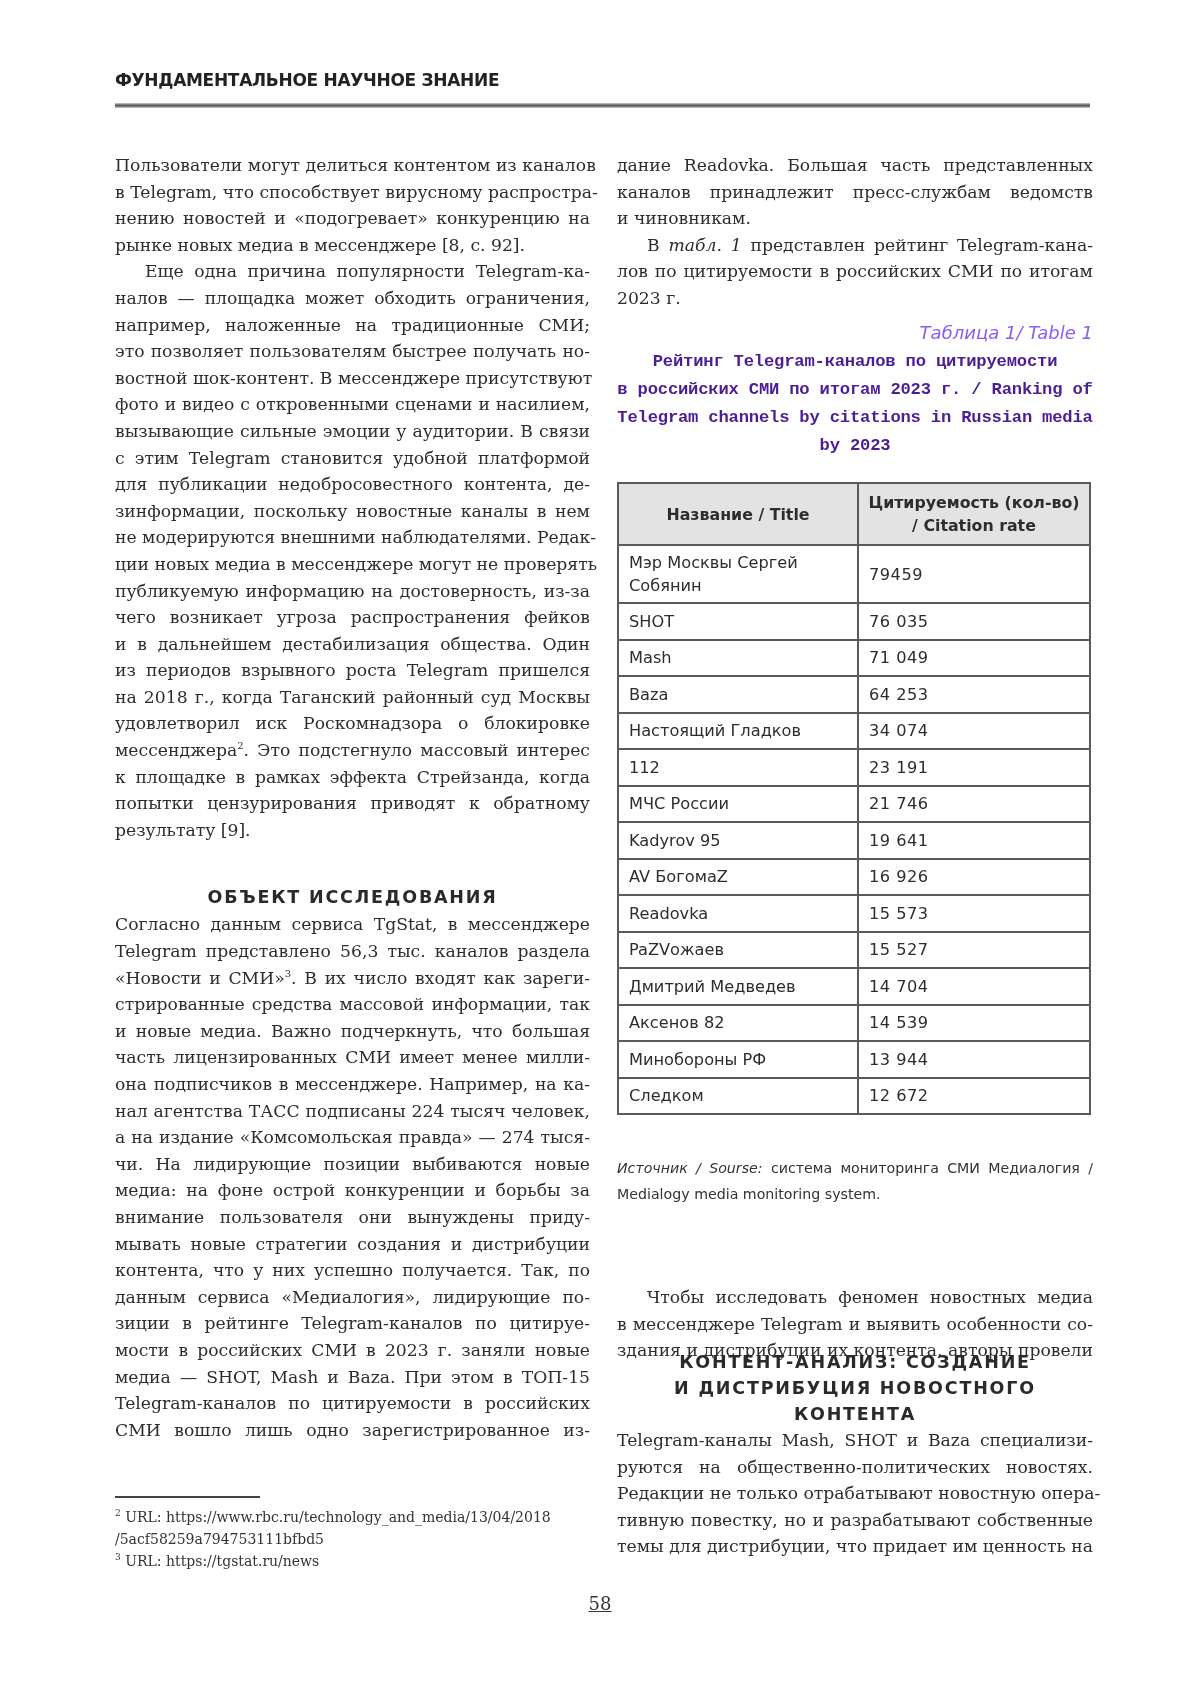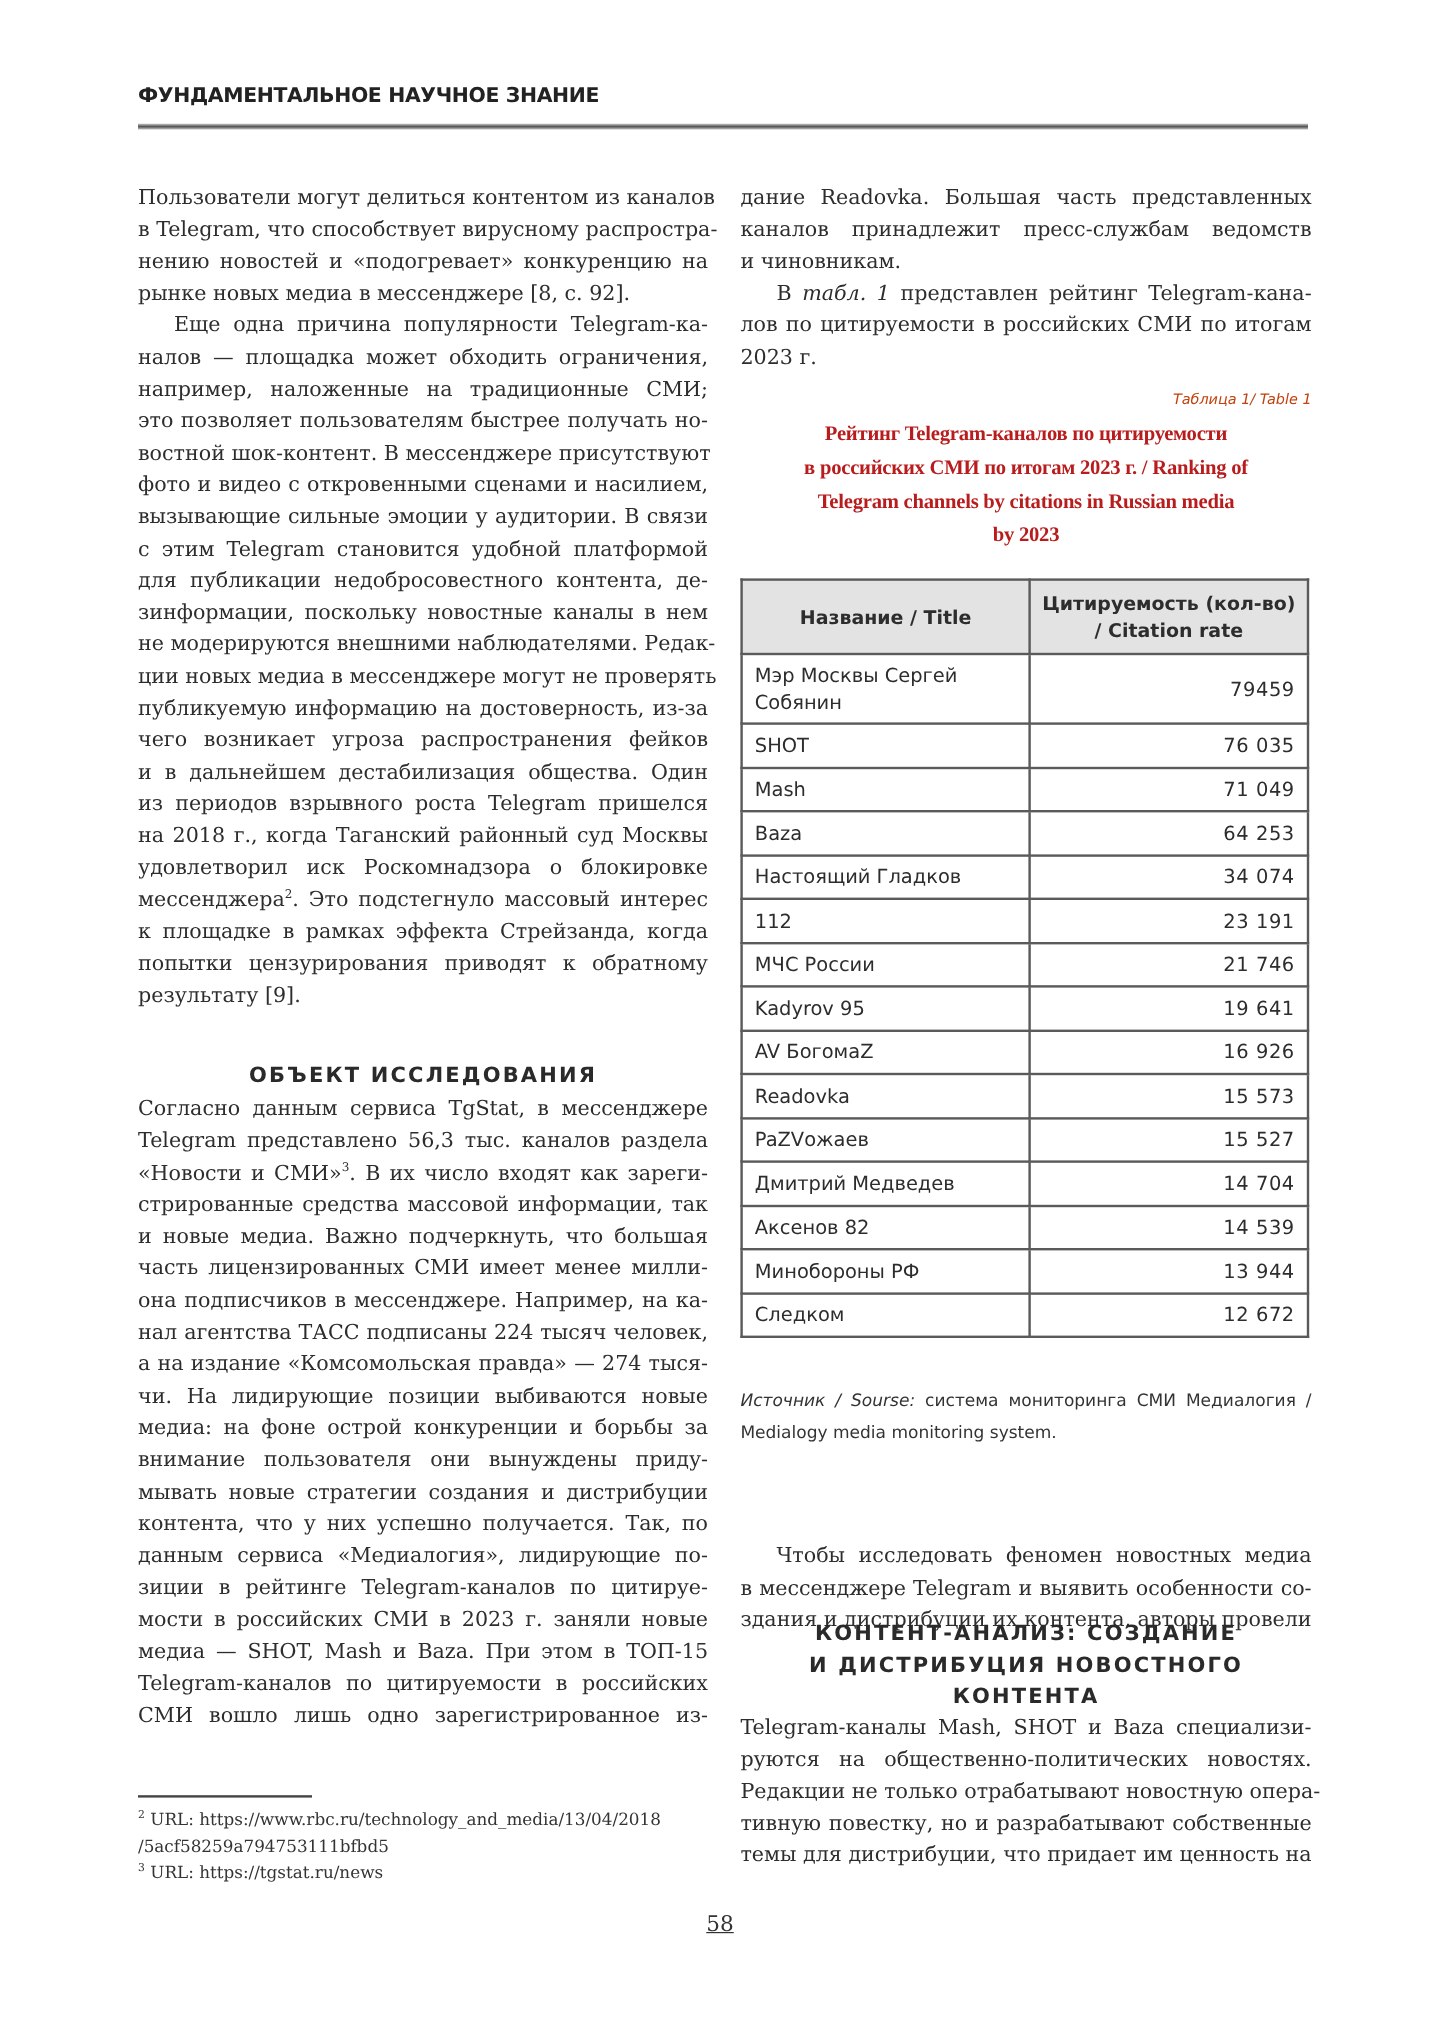--- a/index.html
+++ b/index.html
@@ -20,39 +20,39 @@
   .ln { display: block; white-space: nowrap; text-align: justify; text-align-last: justify; height: 26.6px; overflow: visible; }
   .ln.last { text-align-last: left; }
   .ln.indent { padding-left: 30px; }
   .heading {
     font-family: "DejaVu Sans", sans-serif; font-weight: bold; font-size: 17.5px;
     letter-spacing: 1.8px; text-align: center; color: #2a2a2a; line-height: 26px;
   }
   sup { font-size: 10px; line-height: 0; vertical-align: 7px; }
   .italic { font-style: italic; }
   .table-label {
-    font-family: "DejaVu Sans", sans-serif; font-style: italic; font-size: 12px;
-    text-align: right; color: #c2410c; margin-top: 8px; height: 28px;
+    font-family: "DejaVu Sans", sans-serif; font-style: italic; font-size: 18px;
+    text-align: right; color: #8b5cf6; margin-top: 8px; height: 28px;
   }
   .table-title {
-    font-family: Liberation Serif, serif; font-weight: bold; font-size: 17.2px;
-    text-align: center; line-height: 28px; color: #b91c1c; letter-spacing: -0.2px;
+    font-family: Liberation Mono, monospace; font-weight: bold; font-size: 17.2px;
+    text-align: center; line-height: 28px; color: #4c1d95; letter-spacing: -0.2px;
   }
   table.rank {
     position: absolute; left: 617px; top: 482px; width: 474px;
     border-collapse: collapse; font-family: "DejaVu Sans", sans-serif; font-size: 16.2px; color: #2d2d2d; padding-left: 32px;
   }
   table.rank th, table.rank td { border: 2px solid #5a5a5a; }
   table.rank th {
     background: #e3e3e3; font-weight: bold; font-size: 15.8px; text-align: center;
     height: 60px; padding: 0 6px; line-height: 23px;
   }
   table.rank td { height: 34.5px; padding: 0 10px; }
   table.rank td.name { width: 218px; line-height: 23px; }
-  table.rank td.val { text-align: right; letter-spacing: 0.5px; }
+  table.rank td.val { text-align: left; letter-spacing: 0.5px; }
   table.rank tr.tall td { height: 56px; }
   .source {
     position: absolute; left: 617px; top: 1155px; width: 476px;
     font-family: "DejaVu Sans", sans-serif; font-size: 14.2px; line-height: 26px; color: #333;
     text-align: justify;
   }
   .col-right2 { left: 617px; top: 1284px; width: 476px; }
   .col-right3 { left: 617px; top: 1349px; width: 476px; }
   .fn-rule { position: absolute; left: 115px; top: 1496px; width: 145px; height: 2px; background: #444; }
   .footnotes {

